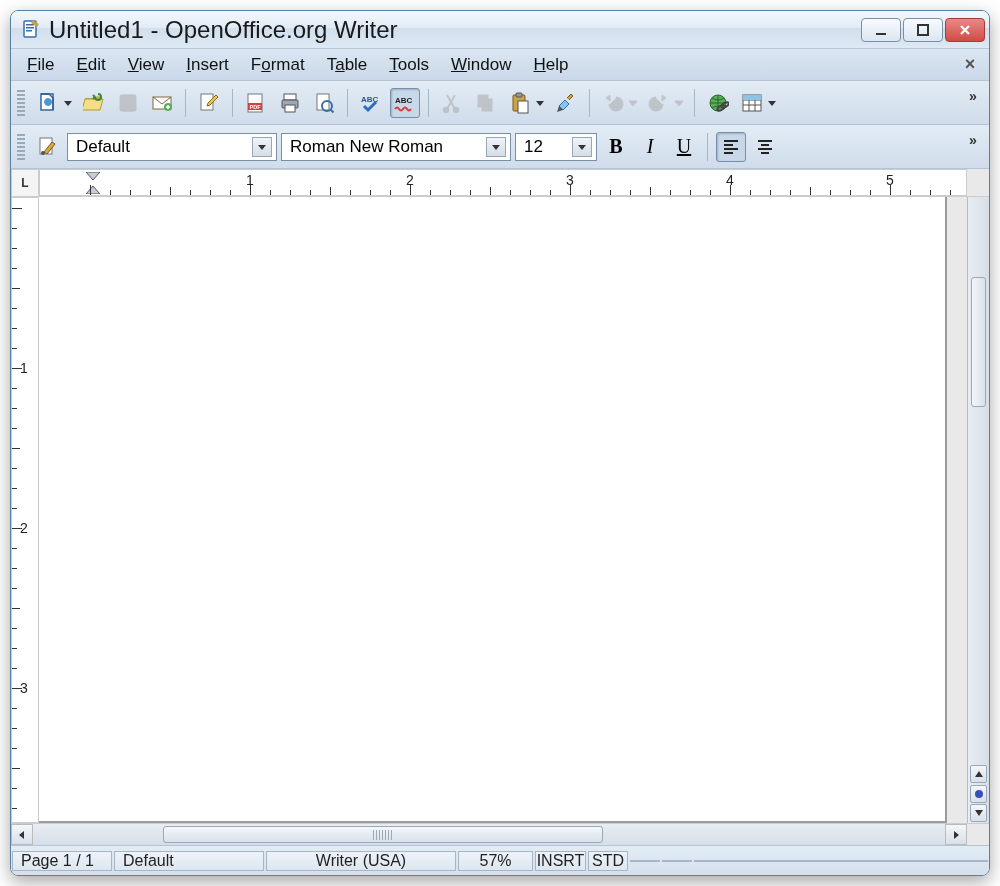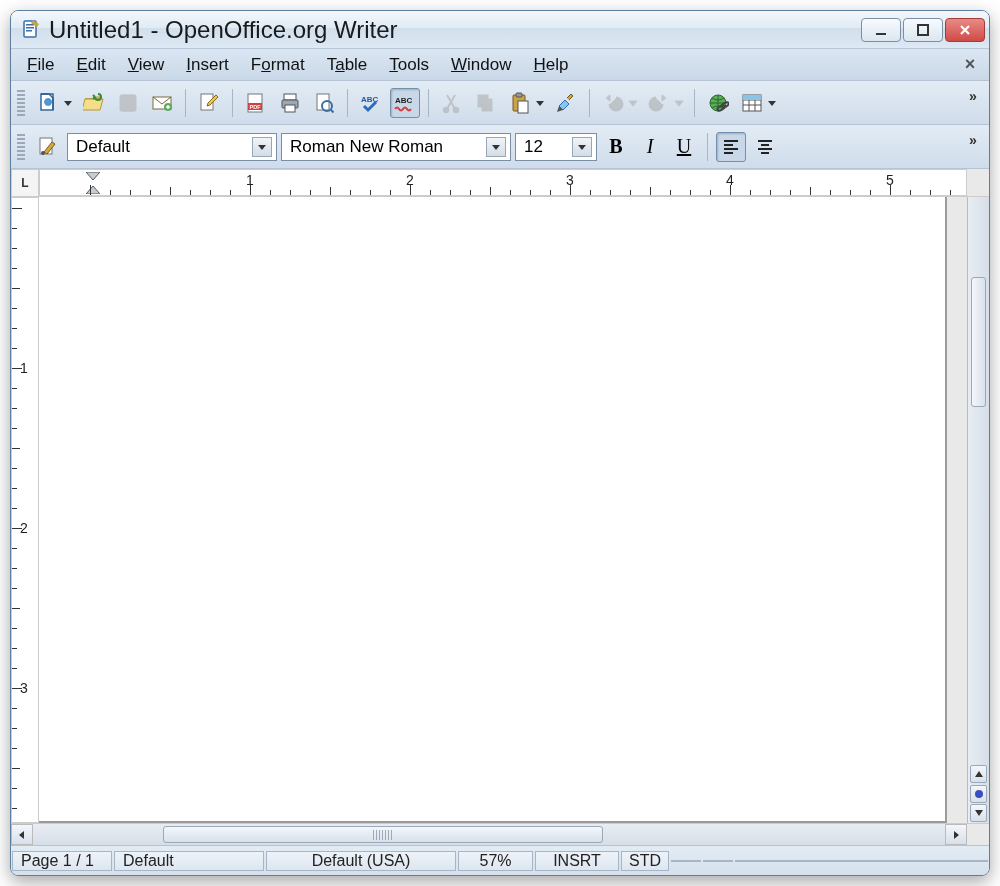--- a/index.html
+++ b/index.html
@@ -599,22 +599,22 @@
             <path d="M3 1 l5 4 -5 4 z" fill="#333"></path>
           </svg>
         </div>
       <div style="width:22px;background:#e9e9e9"></div>
     </div>
   </div>
 
   <div class="statusbar">
     <div class="status-cell" style="width:100px">Page 1 / 1</div>
     <div class="status-cell" style="width:150px">Default</div>
-    <div class="status-cell" style="width:190px;justify-content:center">Default (USA)</div>
+    <div class="status-cell" style="width:190px;justify-content:center">Writer (USA)</div>
     <div class="status-cell" style="width:75px;justify-content:center">57%</div>
-    <div class="status-cell" style="width:84px;justify-content:center">INSRT</div>
-    <div class="status-cell" style="width:48px;justify-content:center">STD</div>
+    <div class="status-cell" style="width:51px;justify-content:center">INSRT</div>
+    <div class="status-cell" style="width:40px;justify-content:center">STD</div>
     <div class="status-cell" style="width:30px"></div>
     <div class="status-cell" style="width:30px"></div>
     <div class="status-cell" style="flex:1"></div>
   </div>
 
 </div>
 
 </body></html>

